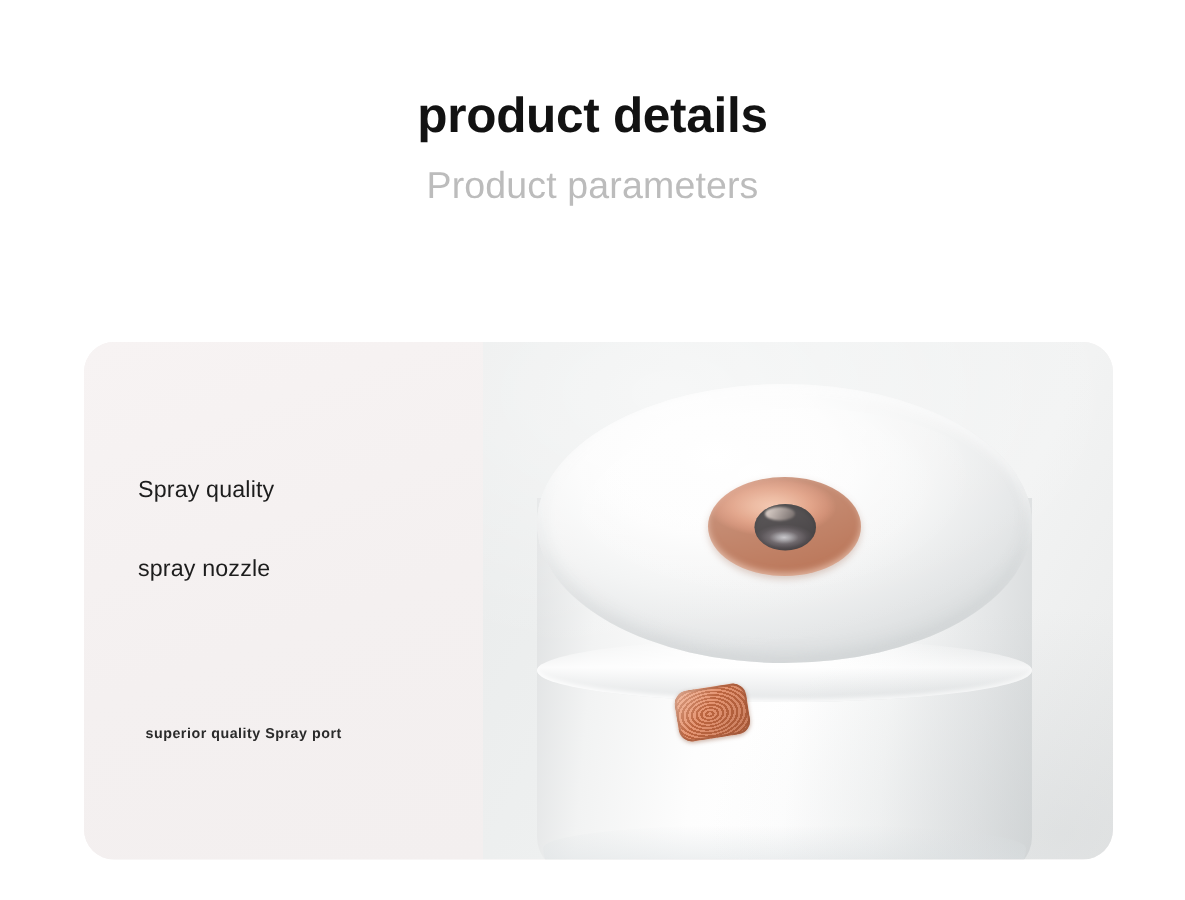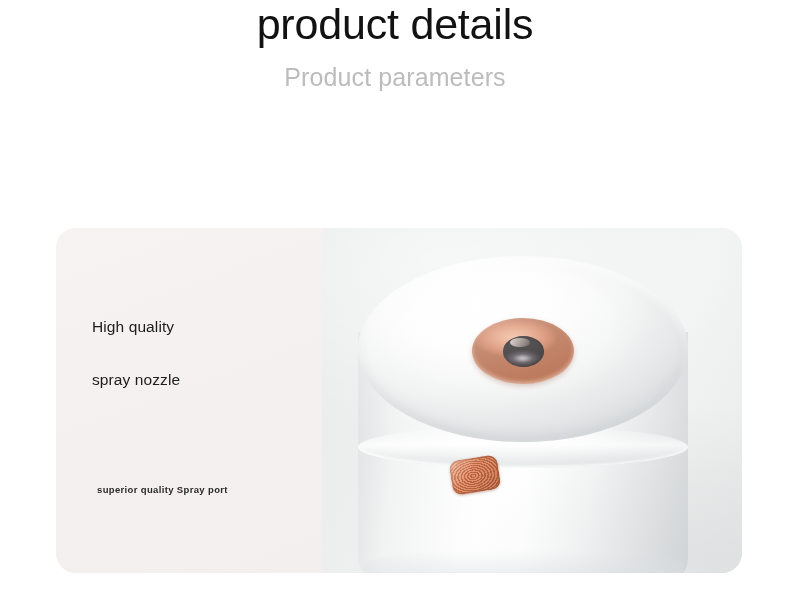--- a/index.html
+++ b/index.html
@@ -19,22 +19,23 @@
   
   .heading-block {
     position: absolute;
     top: 0;
     left: 0;
     width: 790px;
     text-align: center;
   }
   .page-title {
     margin: 0;
-    font-size: 43px;
-    font-weight: normal;
+    padding-top: 58px;
+    font-size: 33px;
+    font-weight: bold;
     color: #121212;
     letter-spacing: -0.2px;
     line-height: 1.15;
   }
   .page-subtitle {
     margin: 0;
     padding-top: 14px;
     font-size: 25px;
     font-weight: normal;
     color: #bcbcbc;
@@ -252,21 +253,21 @@
 <body>
 
 <div class="heading-block">
   <h1 class="page-title">product details</h1>
   <h2 class="page-subtitle">Product parameters</h2>
 </div>
 
 <div class="detail-card">
 
   <div class="spec-panel">
-    <div class="spec-line spec-line-1">High quality</div>
+    <div class="spec-line spec-line-1">Spray quality</div>
     <div class="spec-line spec-line-2">spray nozzle</div>
     <div class="spec-caption">superior quality Spray port</div>
   </div>
 
   <div class="photo-panel">
     <div class="humidifier">
       <div class="device-shadow"></div>
       <div class="device-body"></div>
       <div class="device-base-lip"></div>
       <div class="device-seam"></div>

